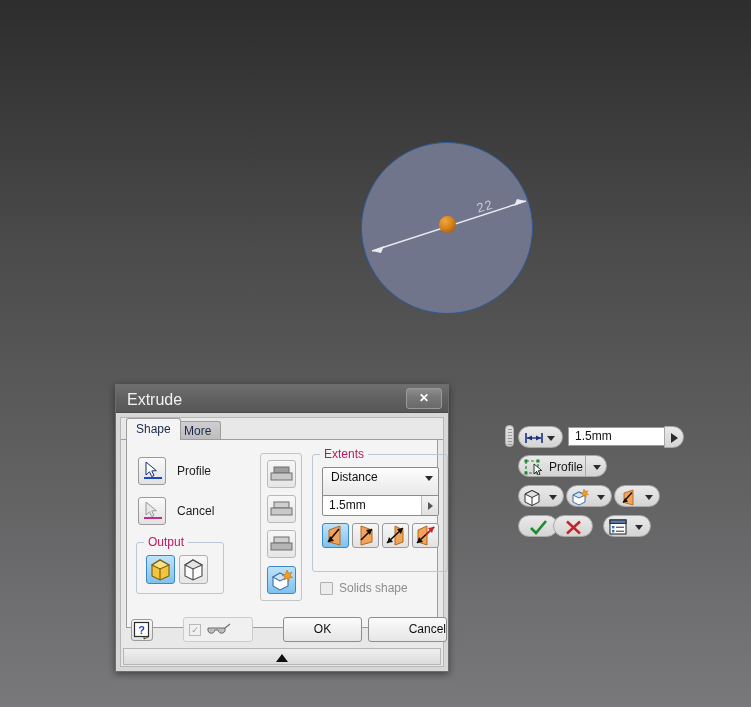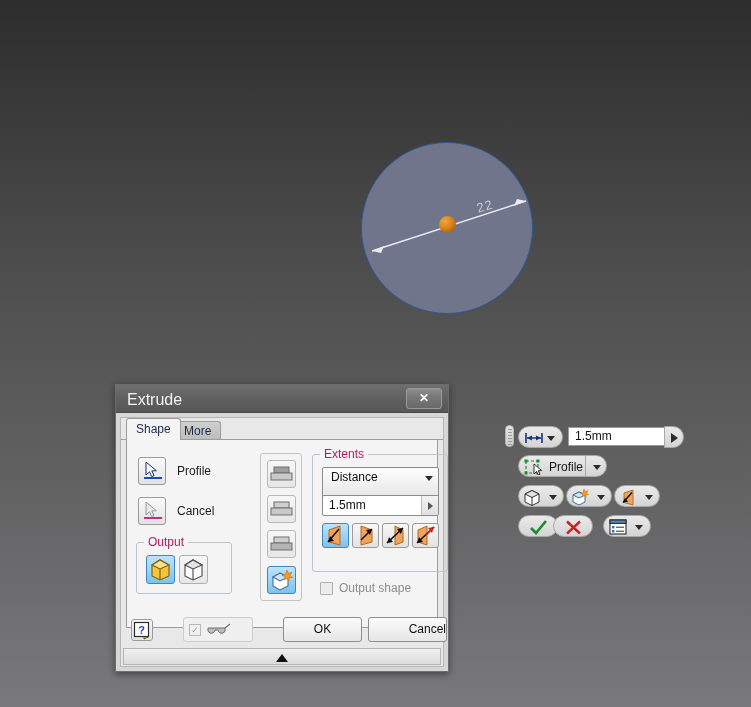--- a/index.html
+++ b/index.html
@@ -261,21 +261,21 @@
       <div class="sel-row" style="left:11px; top:57px;">
         <div class="sel-btn">
           <svg class="cursor-glyph" width="15" height="16" viewBox="0 0 15 16">
             <polygon points="1,0 1,13 4.5,9.8 6.7,14.6 9,13.5 6.8,8.9 11.4,8.7" fill="#e8e8e8" stroke="#9a9a9a" stroke-width="1"></polygon>
           </svg>
           <div class="underbar" style="background:#c42b86;"></div>
         </div>
         <div class="sel-label">Cancel</div>
       </div>
 
-      <div class="grp" style="left:9px; top:102px; width:96px; height:52px;">
+      <div class="grp" style="left:9px; top:102px; width:88px; height:52px;">
         <div class="grp-cap">Output</div>
         <div class="out-btn sel" style="left:9px; top:12px;">
           <svg width="27" height="27" viewBox="0 0 27 27">
             <polygon points="5,9 13,4 22,9 22,20 13,24 5,20" fill="#f2c53c" stroke="#7a5c0e" stroke-width="1.1"></polygon>
             <polygon points="5,9 13,13 22,9 13,4" fill="#fbe08a" stroke="#7a5c0e" stroke-width="1.1"></polygon>
             <line x1="13" y1="13" x2="13" y2="24" stroke="#7a5c0e" stroke-width="1.1"></line>
           </svg>
         </div>
         <div class="out-btn" style="left:42px; top:12px;">
           <svg width="27" height="27" viewBox="0 0 27 27">
@@ -355,21 +355,21 @@
             <line x1="4" y1="19" x2="21" y2="3" stroke="#101010" stroke-width="1.6"></line>
             <polygon points="4,19 10,18 6,13" fill="#101010"></polygon>
             <polygon points="21,3 15,4 19,9" fill="#cf2222"></polygon>
             <line x1="13" y1="11" x2="21" y2="3" stroke="#cf2222" stroke-width="1.6"></line>
           </svg>
         </div>
       </div>
 
       <div class="chk-row" style="left:193px; top:141px;">
         <span class="chkbox"></span>
-        <span class="chk-lbl">Output shape</span>
+        <span class="chk-lbl">Solids shape</span>
       </div>
 
     </div>
 
     <div class="footer">
       <div class="help-btn">
         <svg width="20" height="20" viewBox="0 0 20 20">
           <rect x="2.5" y="2.5" width="14" height="14" fill="#fff" stroke="#2b2b2b" stroke-width="1.2"></rect>
           <text x="9.5" y="14" font-size="11" font-family="Liberation Sans, sans-serif" text-anchor="middle" fill="#1b48c4" font-weight="bold">?</text>
           <polygon points="12,16.5 17,16.5 12,19" fill="#f2c53c" stroke="#2b2b2b" stroke-width="0.8"></polygon>

